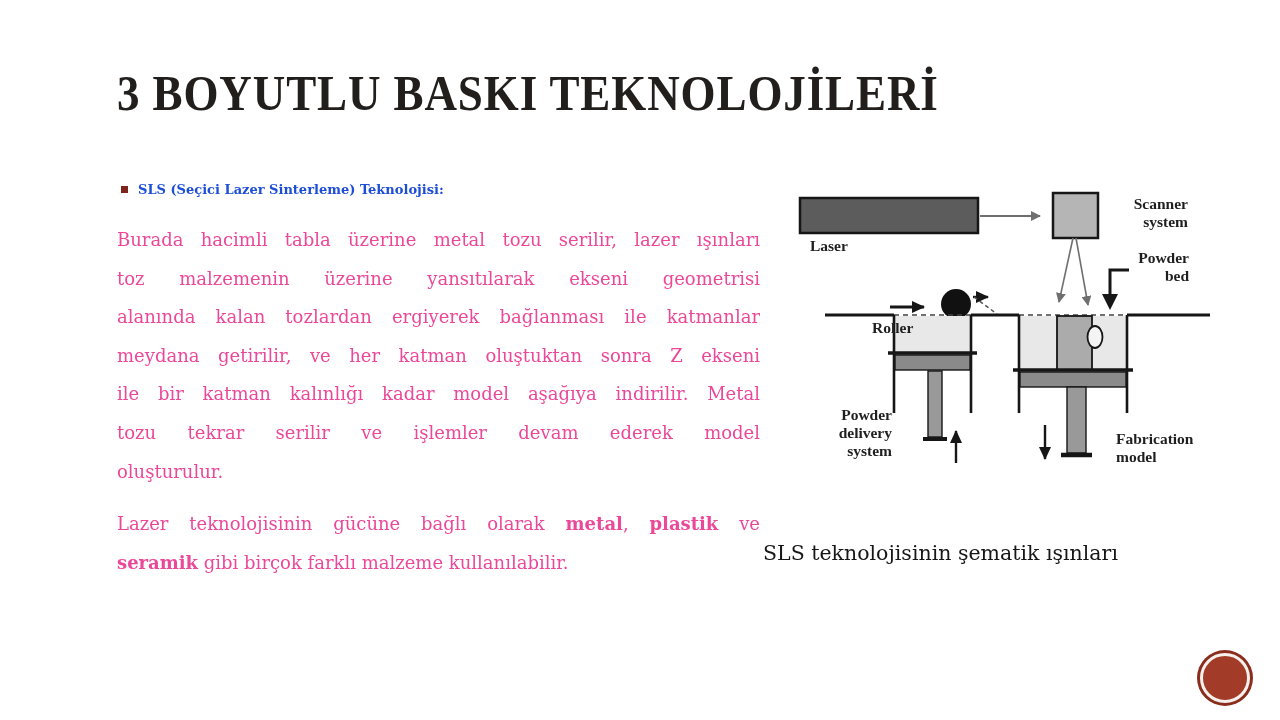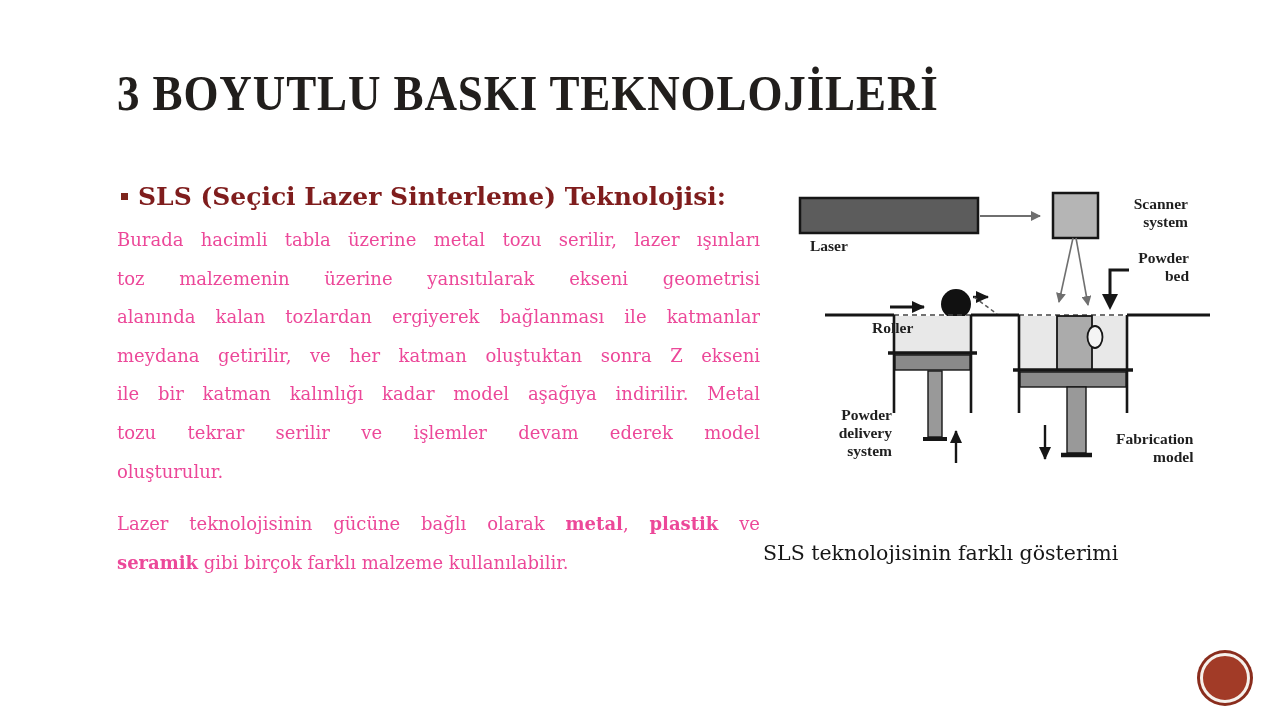--- a/index.html
+++ b/index.html
@@ -28,41 +28,41 @@
   
   .bullet-row {
     position:absolute; left:121px; top:182px;
     display:flex; align-items:center;
   }
   .bullet-sq {
     width:7px; height:7px; background:#7d241c;
     margin-right:10px; flex:none;
   }
   .bullet-text {
-    font-weight:bold; font-size:25px; color:#7f1d1d;
+    font-weight:bold; font-size:13px; color:#1d4ed8;
     white-space:nowrap;
   }
 
   
   .para { position:absolute; left:117px; width:643px; font-size:18px; color:#ec4899; }
   .para1 { top:221px; }
   .para2 { top:505px; }
   .pline { height:38.6px; line-height:38.6px; overflow:hidden; }
   .jl { text-align:justify; text-align-last:justify; }
   .ll { text-align:center; text-align-last:left; }
   .para b { font-weight:bold; }
 
   
   .diagram { position:absolute; left:790px; top:185px; width:432px; height:300px; }
   .diagram svg { position:absolute; left:0; top:0; }
   .dlabel {
     position:absolute;
     font-family:"Liberation Serif","DejaVu Serif",serif;
     font-weight:bold; font-size:15.5px; line-height:18px;
-    color:#1f1f1f; white-space:pre-line;text-align:right;
+    color:#1f1f1f; white-space:pre-line;
   }
   .tc { text-align:right; }
   .lbl-laser   { left:20px;  top:52px;  }
   .lbl-scanner { left:318px; top:10px;  width:80px; }
   .lbl-pbed    { left:337px; top:64px;  width:62px; }
   .lbl-roller  { left:82px;  top:92px;margin-top:42px;  }
   .lbl-pds     { left:26px;  top:221px; width:76px; }
   .lbl-fab     { left:326px; top:245px; }
 
   
@@ -171,17 +171,17 @@
     <div class="dlabel lbl-pbed tc">Powder
 bed</div>
     <div class="dlabel lbl-roller">Roller</div>
     <div class="dlabel lbl-pds tc">Powder
 delivery
 system</div>
     <div class="dlabel lbl-fab">Fabrication
 model</div>
   </div>
 
-  <div class="caption">SLS teknolojisinin farklı gösterimi</div>
+  <div class="caption">SLS teknolojisinin şematik ışınları</div>
 
   <div class="deco-circle"></div>
 
 </div>
 
 </body></html>

